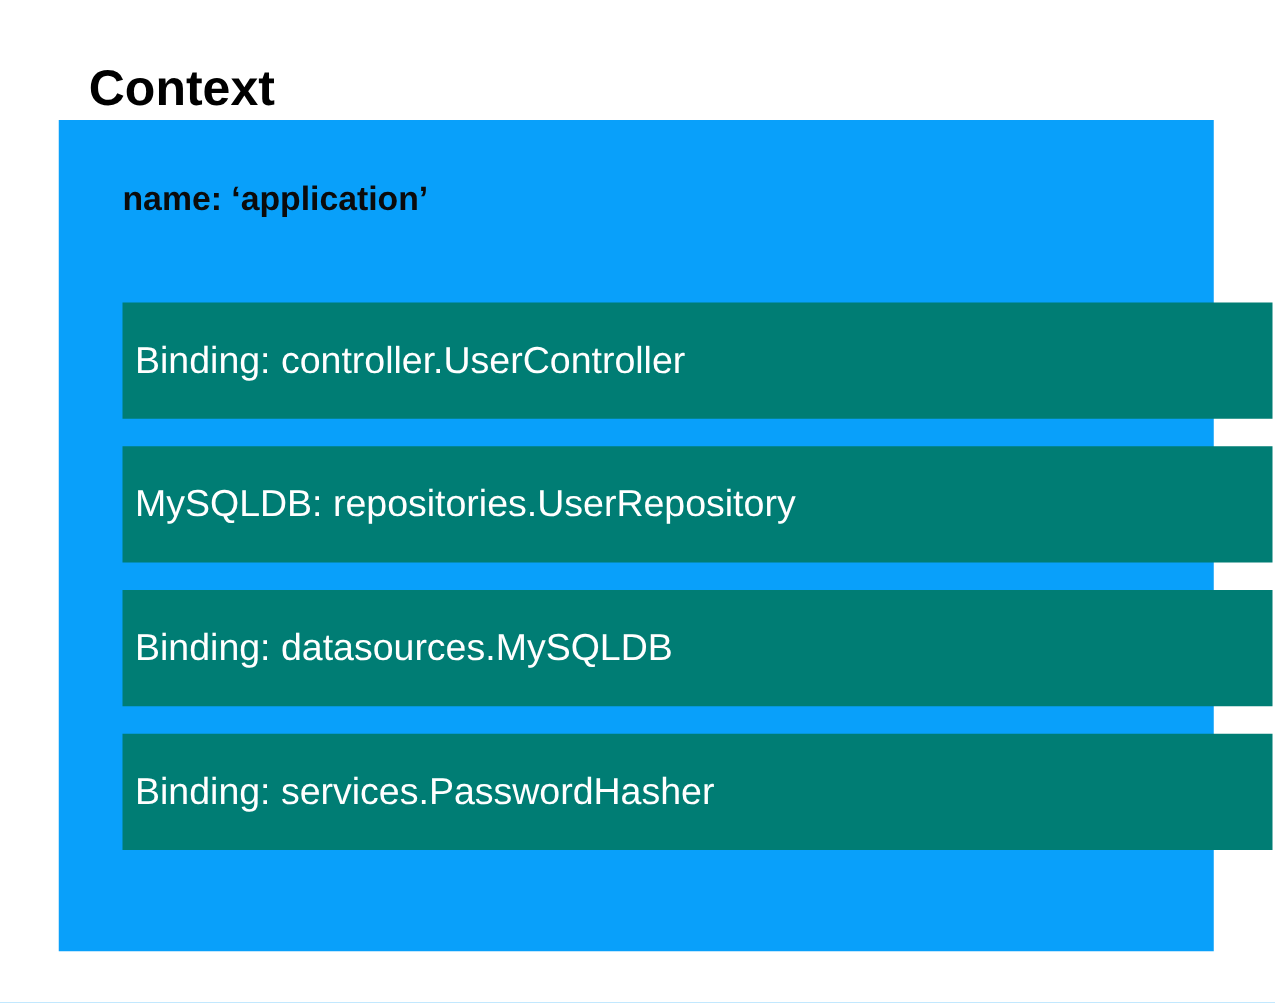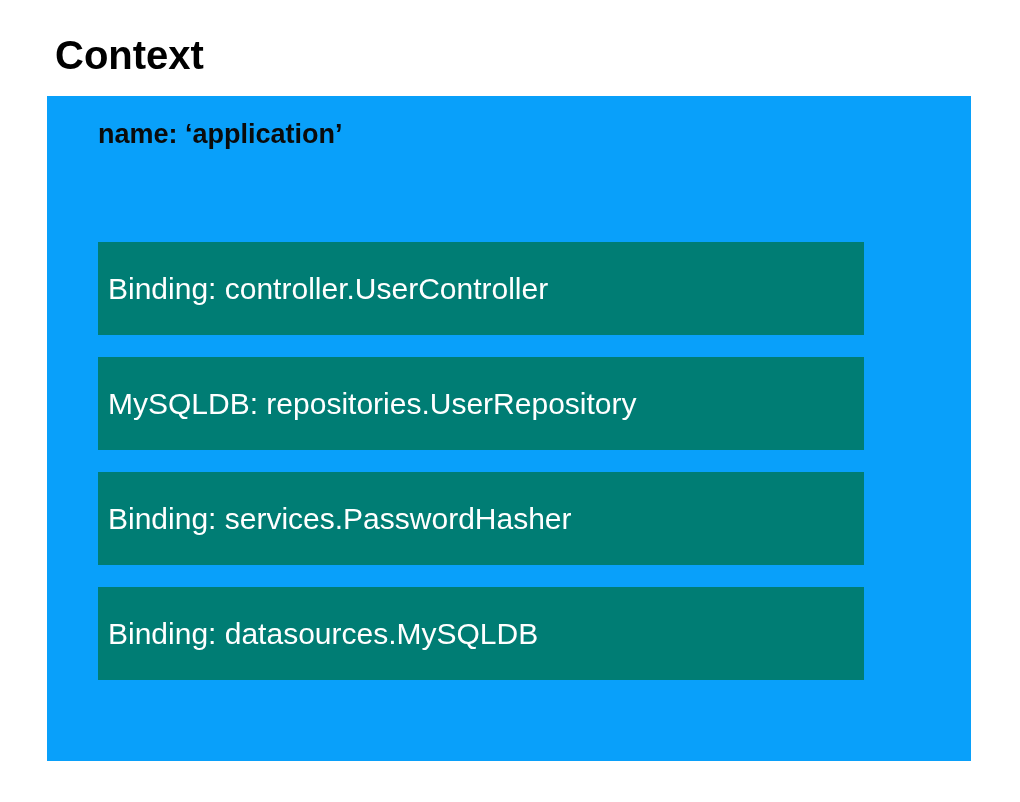--- a/index.html
+++ b/index.html
@@ -22,48 +22,48 @@
     position: relative;
     width: 1020px;
     height: 802px;
     background: var(--page-background);
     overflow: hidden;
   }
   .title {
     position: absolute;
     left: 55px;
     top: 33px;
-    margin: 0;
+    margin: 16px;
     font-size: 40px;
     line-height: 44px;
     font-weight: bold;
     color: var(--title-text);
   }
   .context-box {
     position: absolute;
     left: 47px;
     top: 96px;
     width: 924px;
     height: 665px;
     background: var(--context-background);
   }
   .context-props {
     position: absolute;
     left: 51px;
-    top: 21px;
+    top: 46px;
     font-size: 27px;
     font-weight: bold;
     line-height: 35px;
     color: var(--properties-text);
   }
   .bindings {
     position: absolute;
     left: 51px;
     top: 146px;
-    width: 766px;
+    width: 920px;
     display: flex;
     flex-direction: column;
     gap: 22px;
   }
   .binding-bar {
     height: 93px;
     background: var(--binding-background);
     display: flex;
     align-items: center;
     padding-left: 10px;
@@ -94,24 +94,24 @@
 
       <div class="binding-bar">
         <span class="binding-label">Binding: controller.UserController</span>
       </div>
 
       <div class="binding-bar">
         <span class="binding-label">MySQLDB: repositories.UserRepository</span>
       </div>
 
       <div class="binding-bar">
-        <span class="binding-label">Binding: services.PasswordHasher</span>
+        <span class="binding-label">Binding: datasources.MySQLDB</span>
       </div>
 
       <div class="binding-bar">
-        <span class="binding-label">Binding: datasources.MySQLDB</span>
+        <span class="binding-label">Binding: services.PasswordHasher</span>
       </div>
 
     </div>
 
   </div>
 
 </div>
 
 </body></html>

